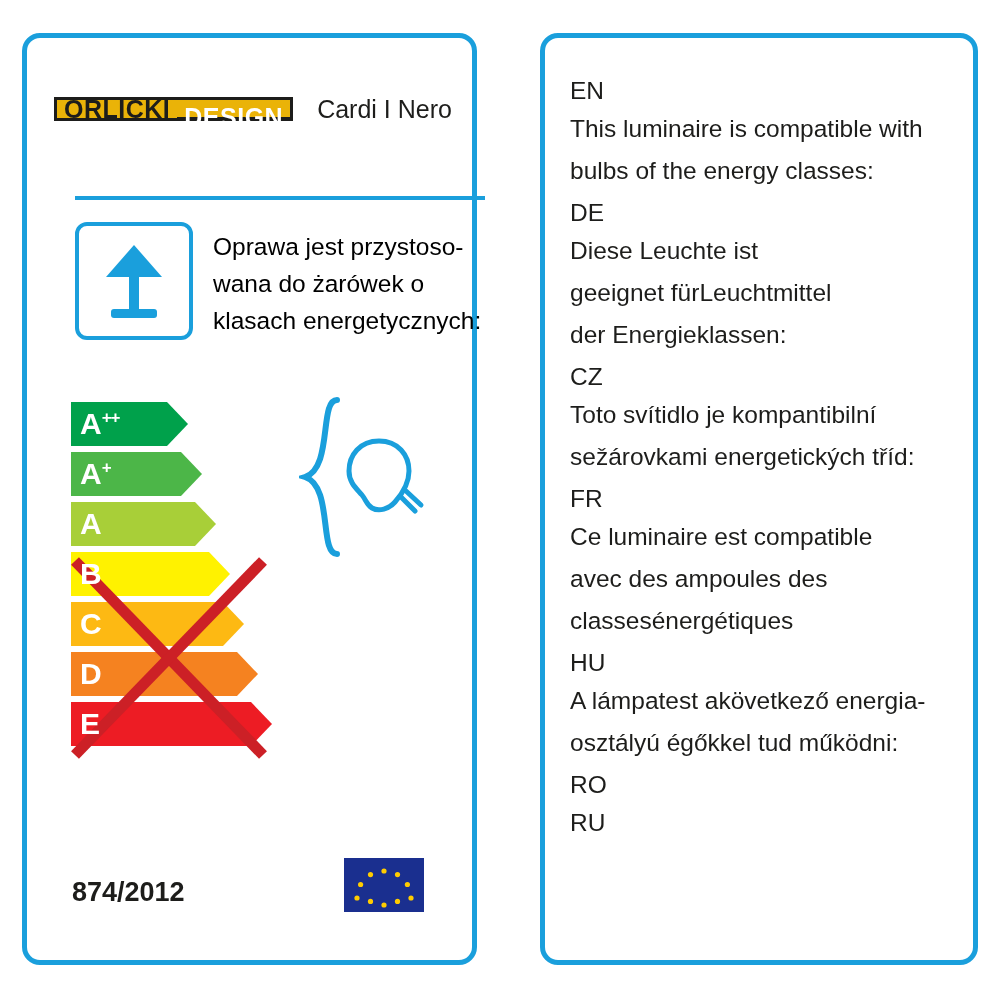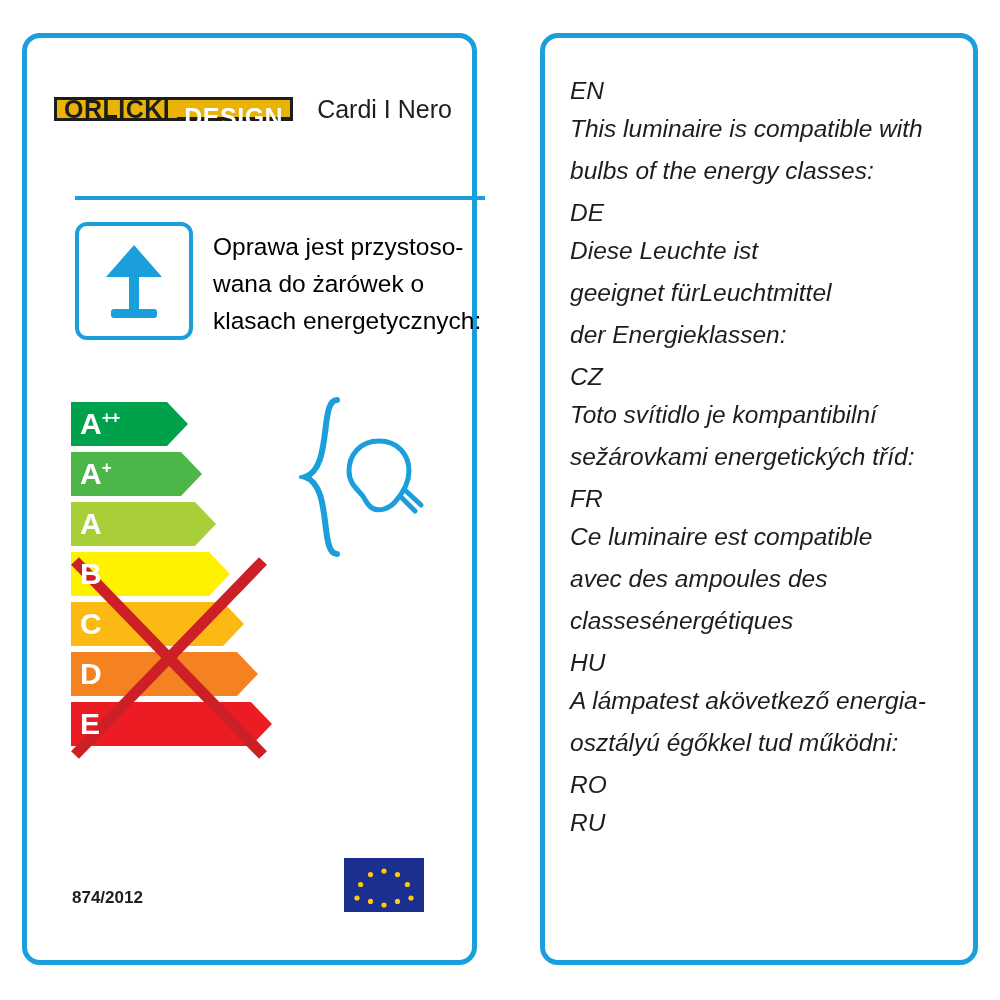--- a/index.html
+++ b/index.html
@@ -186,21 +186,21 @@
     width: 204px;
     height: 210px;
     pointer-events: none;
   }
 
   
   .reg-number {
     position: absolute;
     left: 45px;
     bottom: 52px;
-    font-size: 17px;
+    font-size: 27px;
     font-weight: bold;
     color: #1d1d1b;
   }
   .eu-flag {
     position: absolute;
     right: 48px;
     bottom: 48px;
     width: 80px;
     height: 54px;
     background: #1a2f8f;
@@ -211,21 +211,20 @@
   .right-card {
     position: absolute;
     left: 540px;
     top: 33px;
     width: 438px;
     height: 932px;
     border: 5px solid #1a9fdc;
     border-radius: 18px;
     box-sizing: border-box;
     background: #fff;
-    font-style: italic;
   }
   .lang-list {
     position: absolute;
     left: 25px;
     top: 36px;
     right: 8px;
   }
   .lang-block {
     margin-bottom: 4px;
   }

